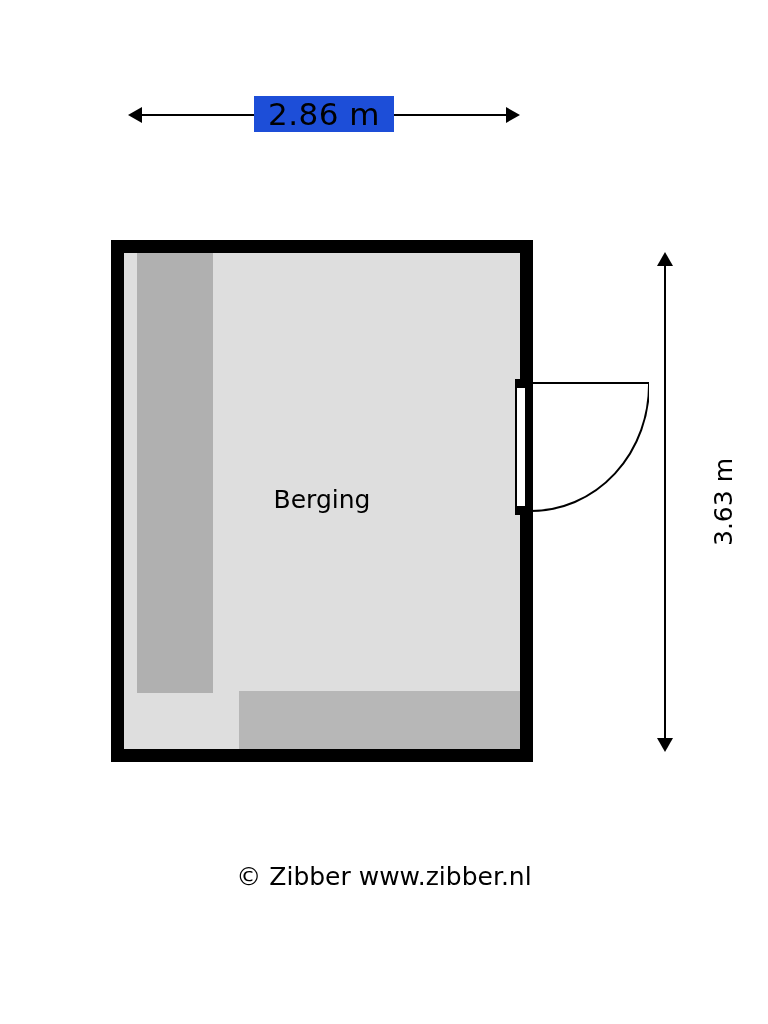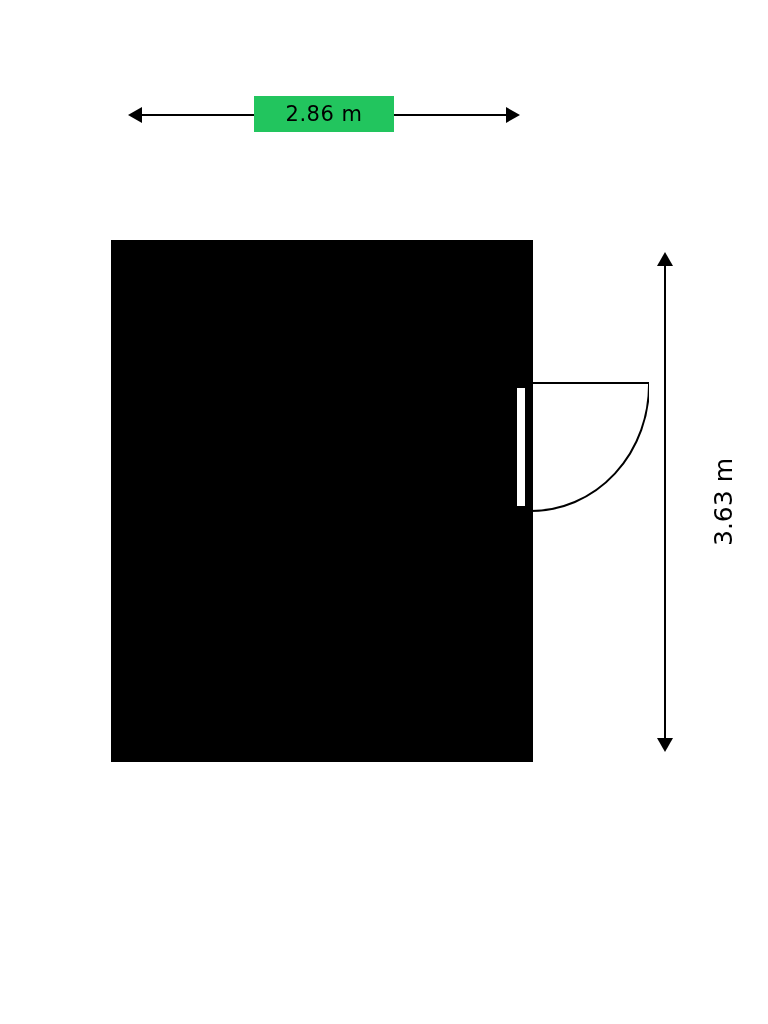--- a/index.html
+++ b/index.html
@@ -53,23 +53,23 @@
   .dim-top .arrow-r {
     right: 0;
     border-left: 14px solid #000;
   }
   .dim-top .label {
     position: absolute;
     left: 0;
     right: 0;
     top: -2px;
     text-align: center;
-    font-size: 21px;
+    font-size: 31px;
     letter-spacing: 0.5px;
-    background: #22c55e;
+    background: #1d4ed8;
     width: 140px;
     margin: 0 auto;
     line-height: 36px;
   }
 
   
   .dim-right {
     position: absolute;
     left: 646px;
     top: 252px;
@@ -239,29 +239,35 @@
 
   <div class="dim-right">
     <div class="arrow-t"></div>
     <div class="line"></div>
     <div class="arrow-b"></div>
     <div class="label">3.63 m</div>
   </div>
 
   <div class="plan">
     <div class="wall-outer"></div>
+    <div class="room-fill">
+      <div class="shade-left"></div>
+      <div class="shade-bottom"></div>
+      <div class="room-label">Berging</div>
+    </div>
   </div>
 
   <div class="door">
     <div class="door-leaf"></div>
     <div class="door-cap-top"></div>
     <div class="door-cap-bottom"></div>
     <div class="door-swing">
       <svg width="122" height="136" viewBox="0 0 122 136" xmlns="http://www.w3.org/2000/svg">
         <path d="M 0 4 L 122 4 A 118 126 0 0 1 4 132" fill="none" stroke="#000000" stroke-width="2"></path>
       </svg>
     </div>
   </div>
 
   <div class="footer">
+    <div class="line2">© Zibber www.zibber.nl</div>
   </div>
 
 </div>
 
 </body></html>

